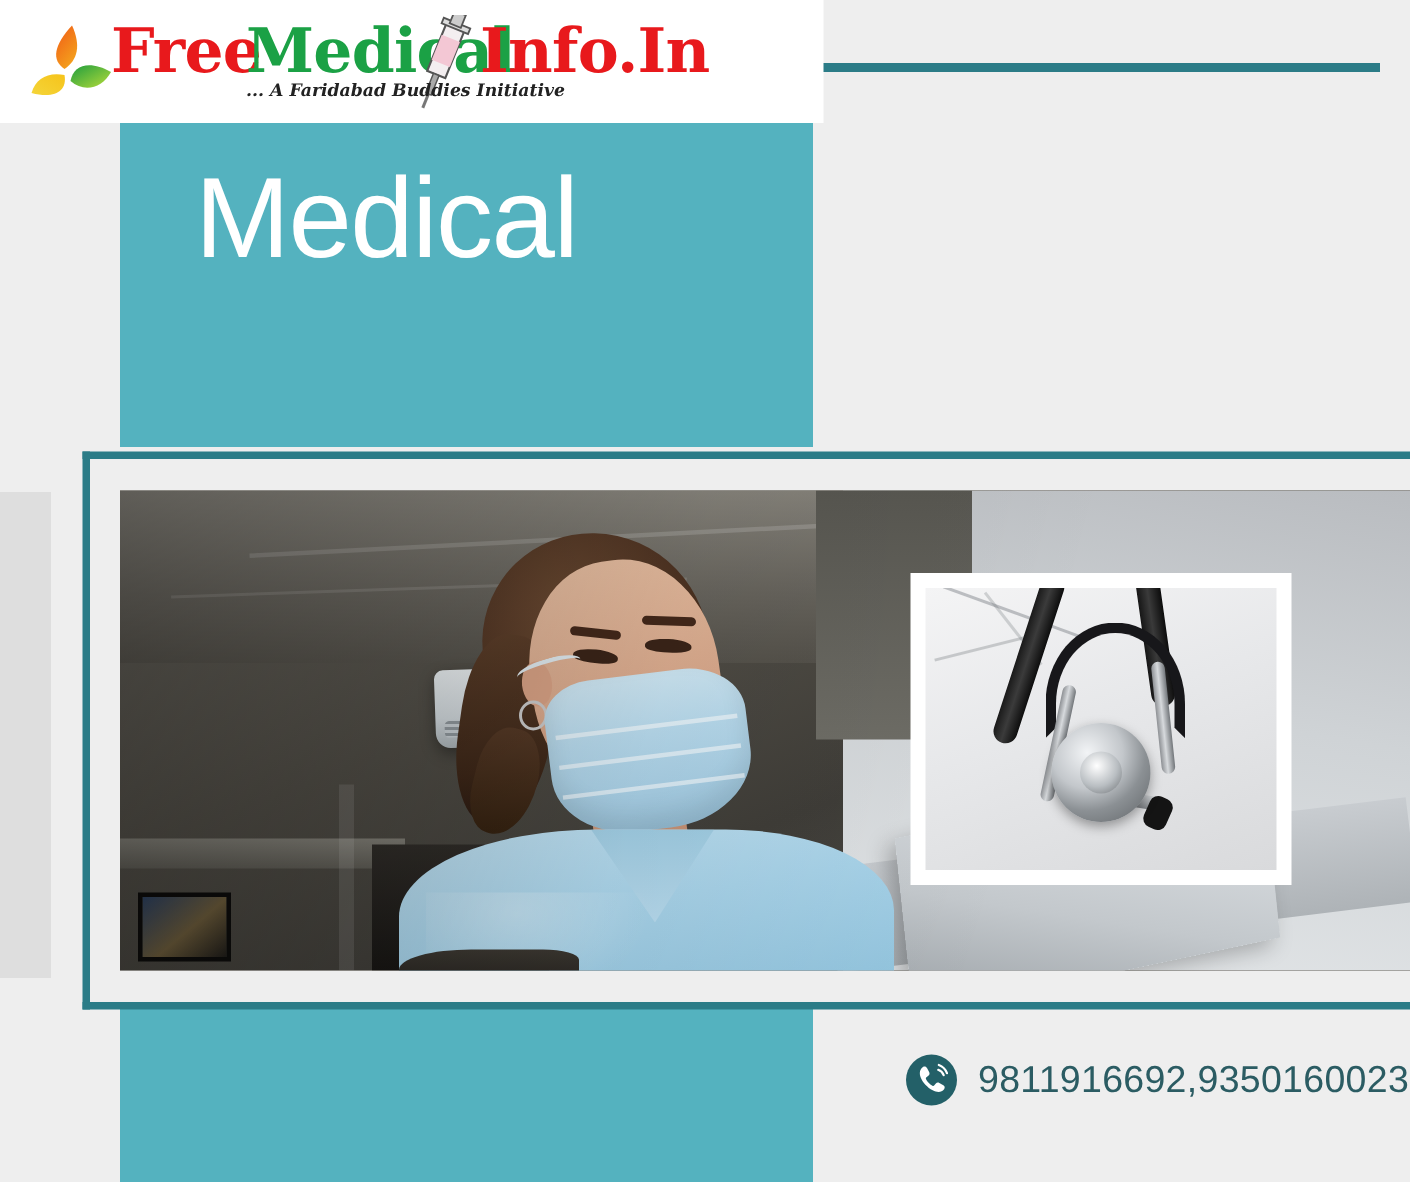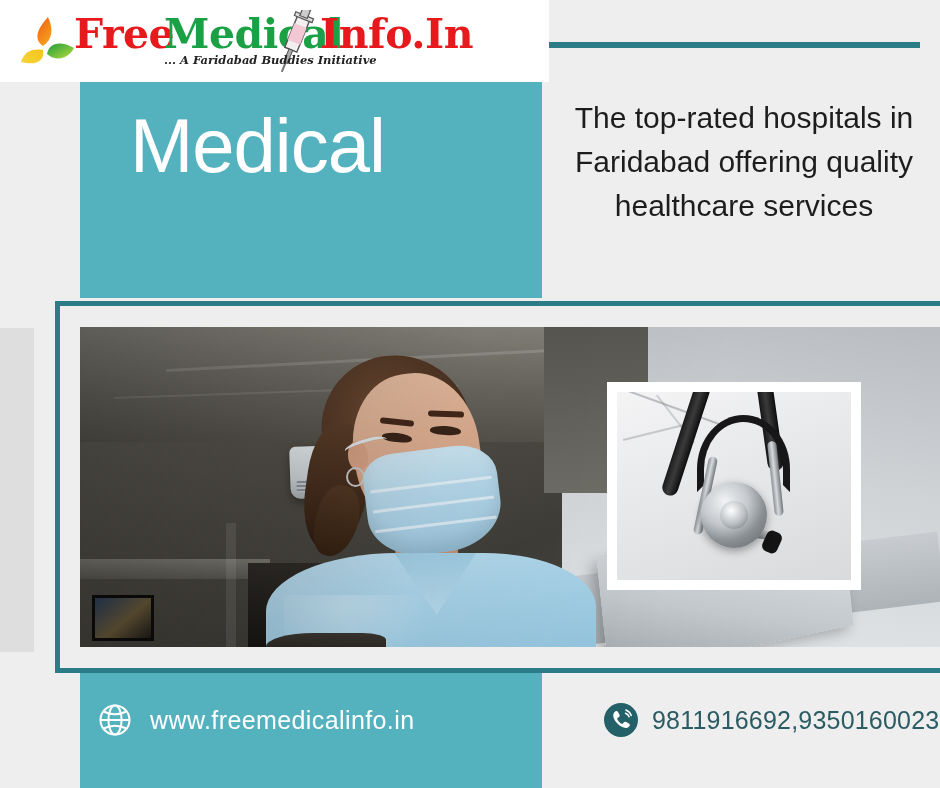--- a/index.html
+++ b/index.html
@@ -518,21 +518,20 @@
         </span>
       </div>
       <span class="logo-tagline">... A Faridabad Buddies Initiative</span>
     </div>
   </div>
 
   <div class="headline">
     <span class="l1">Medical</span>
   </div>
 
-  <div class="subhead">The top-rated hospitals in Faridabad offering quality healthcare services</div>
 
   <div class="photo-frame"></div>
 
   <div class="photo-wrap">
     <div class="scene">
       <div class="wall-back"></div>
       <div class="ceiling"></div>
       <div class="ceil-line"></div>
       <div class="ceil-line2"></div>
       <div class="wall-right"></div>
@@ -584,32 +583,20 @@
       <div class="yoke"></div>
       <div class="ear-l"></div>
       <div class="ear-r"></div>
       <div class="ear-bottom"></div>
       <div class="tip-a"></div>
       <div class="tip-b"></div>
       <div class="chest"></div>
     </div>
   </div>
 
-  <div class="footer-site">
-    <span class="globe-icon">
-      <svg viewBox="0 0 34 34" width="34" height="34" aria-hidden="true">
-        <circle cx="17" cy="17" r="14.5" fill="none" stroke="#ffffff" stroke-width="2"></circle>
-        <ellipse cx="17" cy="17" rx="6.6" ry="14.5" fill="none" stroke="#ffffff" stroke-width="2"></ellipse>
-        <line x1="2.5" y1="17" x2="31.5" y2="17" stroke="#ffffff" stroke-width="2"></line>
-        <path d="M5.5 8.5 Q17 14 28.5 8.5" fill="none" stroke="#ffffff" stroke-width="2"></path>
-        <path d="M5.5 25.5 Q17 20 28.5 25.5" fill="none" stroke="#ffffff" stroke-width="2"></path>
-      </svg>
-    </span>
-    <span class="label">www.freemedicalinfo.in</span>
-  </div>
 
   <div class="footer-phone">
     <span class="phone-badge">
       <svg viewBox="0 0 34 34" width="34" height="34" aria-hidden="true">
         <path d="M11.5 8.2c1 -0.6 2 -0.2 2.5 0.8l1.5 2.8c0.4 0.9 0.2 1.7 -0.6 2.3l-1.3 1c-0.4 0.3 -0.5 0.7 -0.3 1.2c0.7 1.6 2.6 3.6 4.3 4.5c0.5 0.25 0.95 0.15 1.3 -0.25l1 -1.2c0.6 -0.75 1.5 -0.9 2.3 -0.4l2.7 1.6c1 0.6 1.2 1.7 0.5 2.6c-1.7 2.2 -4.6 2.3 -7.6 0.7c-3.5 -1.85 -6.8 -5.4 -8 -8.6c-1.1 -2.9 -0.6 -5.6 1.7 -7.05z" fill="#ffffff"></path>
         <path d="M21.5 10.2a6.2 6.2 0 0 1 3.6 3.6" fill="none" stroke="#ffffff" stroke-width="1.5" stroke-linecap="round"></path>
         <path d="M21.9 7.0a9.2 9.2 0 0 1 5.4 5.4" fill="none" stroke="#ffffff" stroke-width="1.5" stroke-linecap="round"></path>
       </svg>
     </span>
     <span class="label">9811916692,9350160023</span>

